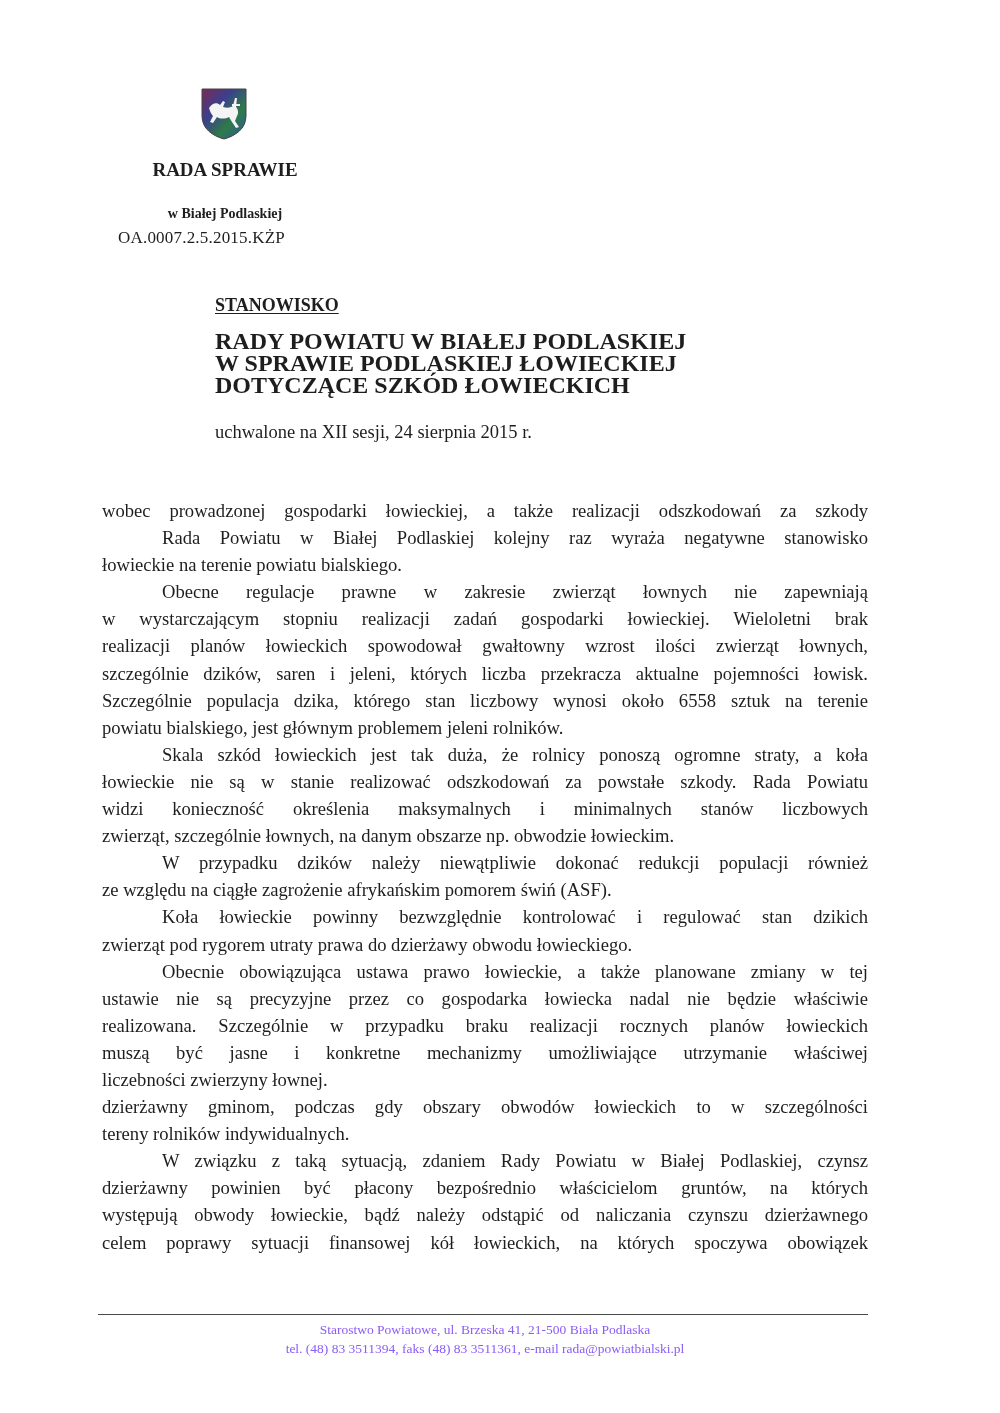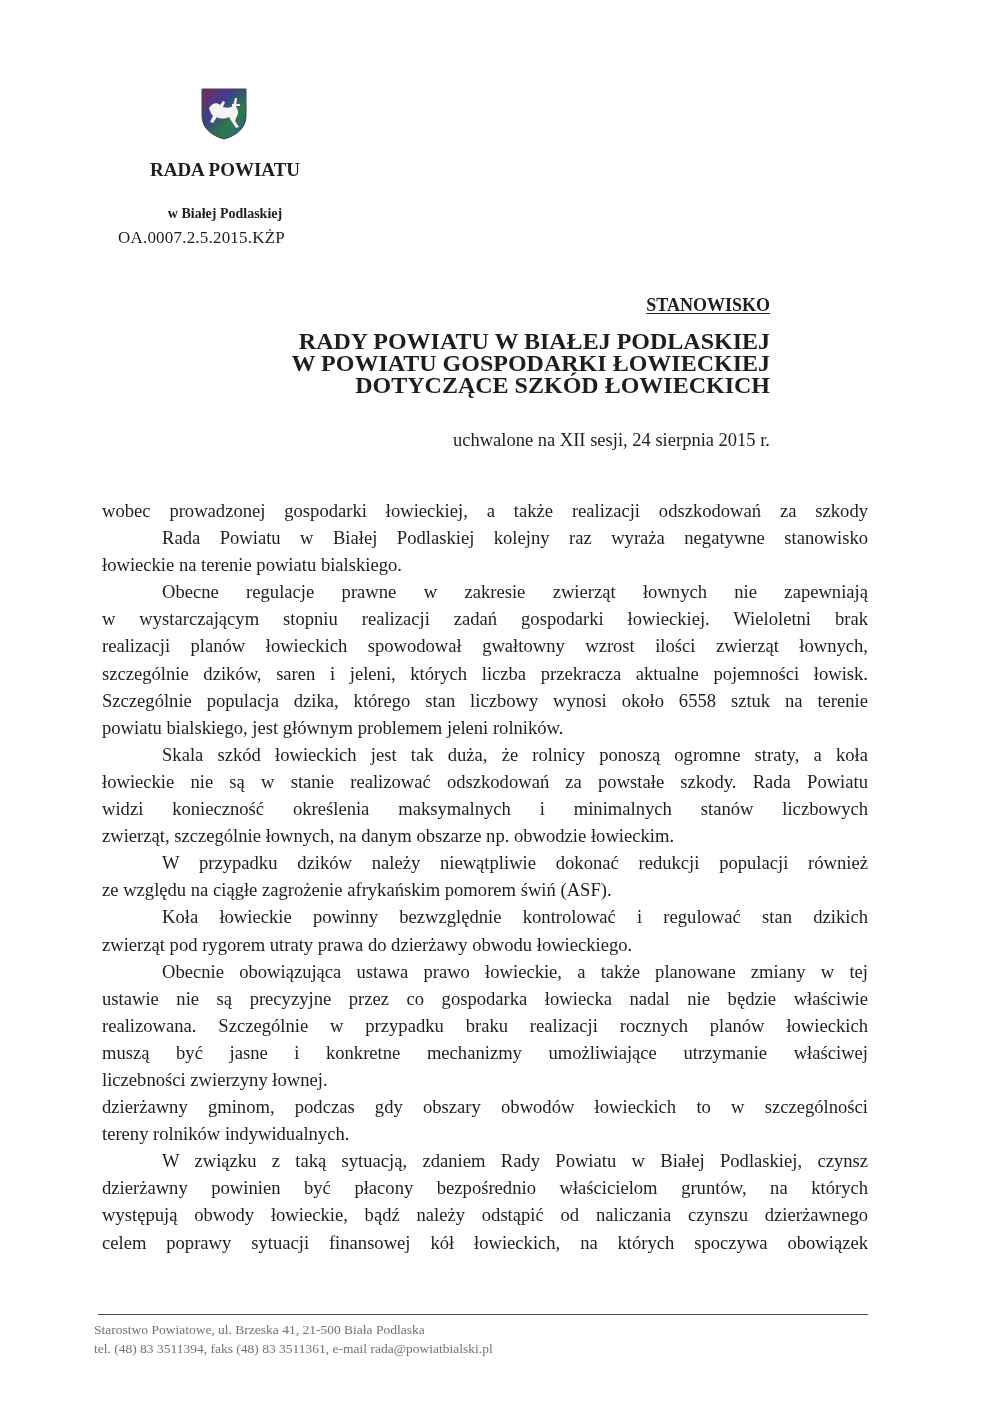--- a/index.html
+++ b/index.html
@@ -14,50 +14,50 @@
     .crest svg { width: 100%; height: 100%; display: block; }
     .org {
       position: absolute; left: 110px; top: 157px; width: 230px;
       text-align: center; font-weight: bold; font-size: 19px; line-height: 25px;
     }
     .org .l2 { font-size: 14px; margin-top: 19px; }
     .ref {
       position: absolute; left: 118px; top: 228px; font-size: 17px; letter-spacing: 0.2px;
     }
     .title-block {
-      position: absolute; left: 230px; width: 540px; top: 294px; text-align: right;
+      position: absolute; left: 215px; width: 540px; top: 294px; text-align: left;
     }
     .doc-type {
       font-weight: bold; font-size: 18px; text-decoration: underline;
       text-underline-offset: 2px; line-height: 22px;
     }
     .doc-subject {
       margin-top: 14px; font-weight: bold; font-size: 24px; line-height: 22px;
     }
     .adopted {
-      margin-top: 32px; font-size: 18.5px; line-height: 24px;
+      margin-top: 24px; font-size: 18.5px; line-height: 24px;
     }
     .body-text {
       position: absolute; left: 102px; top: 497px; width: 766px;
       font-size: 18.6px; line-height: 27.1px;
     }
     .para { margin: 0; }
     .line {
       display: block; text-align: justify; text-align-last: justify;
       white-space: nowrap; overflow: visible; height: 27.1px;
     }
     .line.first { padding-left: 60px; }
     .line.last { text-align-last: left; }
     .footer-rule {
       position: absolute; left: 98px; top: 1314px; width: 770px; height: 0;
       border-top: 1.6px solid #4a4a4a;
     }
     .footer {
-      position: absolute; left: 94px; top: 1320px; width: 770px;
-      font-size: 13.5px; line-height: 19px; color: #737373;
+      position: absolute; left: 100px; top: 1320px; width: 770px;
+      text-align: center; font-size: 13.5px; line-height: 19px; color: #8b5cf6;
     }
   </style>
 </head>
 <body>
 
 <div class="crest">
   <svg viewBox="0 0 50 54" xmlns="http://www.w3.org/2000/svg">
     <defs>
       <linearGradient id="shieldGrad" x1="0" y1="0" x2="1" y2="1">
         <stop offset="0" stop-color="#7a2a55"></stop>
@@ -66,31 +66,31 @@
         <stop offset="1" stop-color="#2c5aa0"></stop>
       </linearGradient>
     </defs>
     <path d="M3 3 H47 V30 C47 43 36 50 25 53 C14 50 3 43 3 30 Z" fill="url(#shieldGrad)" stroke="#444" stroke-width="1"></path>
     <path d="M10 22 C13 17 18 16 21 19 L24 15 L26 16 L24 21 C28 22 31 22 34 20 L36 12 L38 12 L37 21 C39 23 40 27 38 30 L36 35 L40 41 L37 42 L33 36 L30 31 C26 33 21 33 18 31 L14 37 L11 36 L14 30 C12 28 11 25 10 22 Z" fill="#f4f4f4"></path>
     <path d="M33 18 h8 v2 h-8 z M35 16 h2 v8 h-2 z" fill="#f4f4f4"></path>
   </svg>
 </div>
 
 <div class="org">
-  <div>RADA POWIATU</div>
+  <div>RADA SPRAWIE</div>
   <div class="l2">w Białej Podlaskiej</div>
 </div>
 
 <div class="ref">OA.0007.2.5.2015.KŻP</div>
 
 <div class="title-block">
   <div class="doc-type">STANOWISKO</div>
   <div class="doc-subject">
     <div>RADY POWIATU W BIAŁEJ PODLASKIEJ</div>
-    <div>W POWIATU GOSPODARKI ŁOWIECKIEJ</div>
+    <div>W SPRAWIE PODLASKIEJ ŁOWIECKIEJ</div>
     <div>DOTYCZĄCE SZKÓD ŁOWIECKICH</div>
   </div>
   <div class="adopted">uchwalone na XII sesji, 24 sierpnia 2015 r.</div>
 </div>
 
 <div class="body-text" id="body-text">
     <div class="para">
       <span class="line">wobec prowadzonej gospodarki łowieckiej, a także realizacji odszkodowań za szkody</span>
       <span class="line first">Rada Powiatu w Białej Podlaskiej kolejny raz wyraża negatywne stanowisko</span>
       <span class="line last">łowieckie na terenie powiatu bialskiego.</span>

